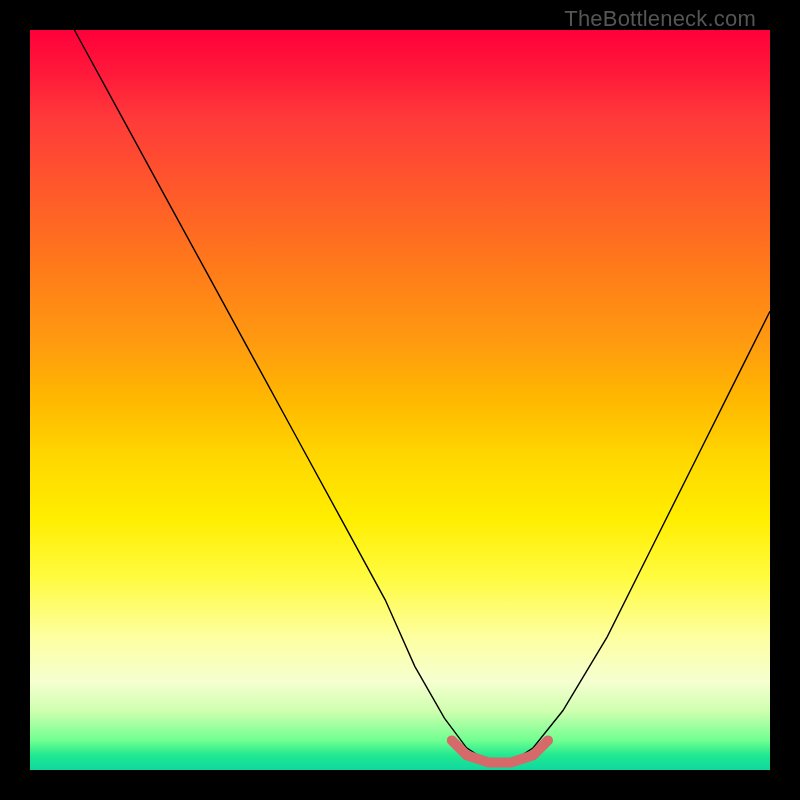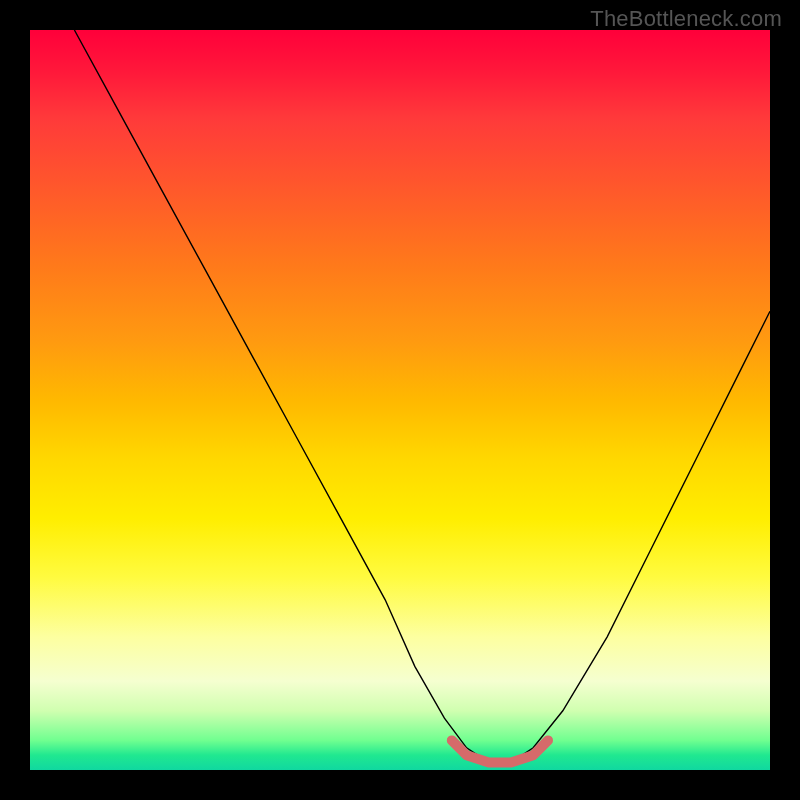--- a/index.html
+++ b/index.html
@@ -31,21 +31,21 @@
       #f5ffd0 88%,
       #d0ffb0 92%,
       #70ff90 96%,
       #20e890 98%,
       #10d8a0 100%
     );
   }
   .watermark {
     position: absolute;
     top: 6px;
-    right: 18px;
+    right: 44px;
     font-family: Arial, Helvetica, sans-serif;
     font-size: 22px;
     color: #555;
     font-weight: 500;
     letter-spacing: 0.2px;
   }
   svg.curve {
     position: absolute;
     left: 0; top: 0;
     width: 740px; height: 740px;

